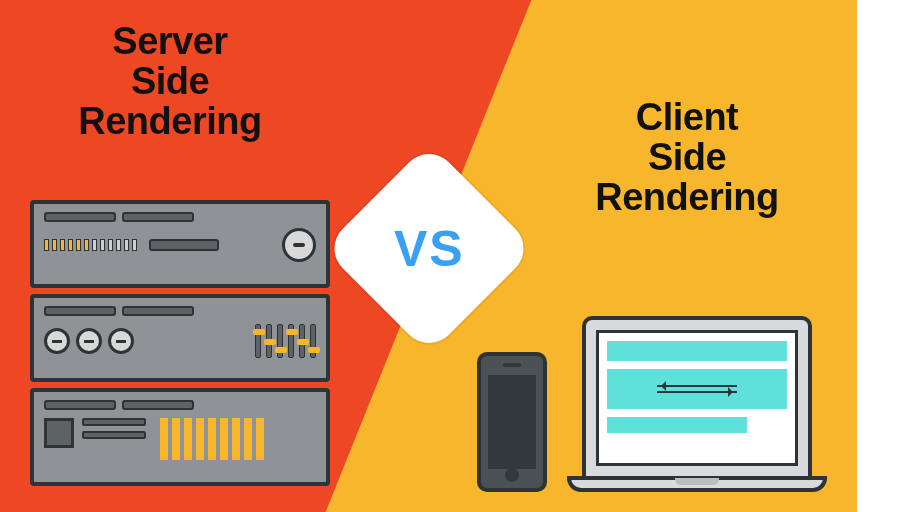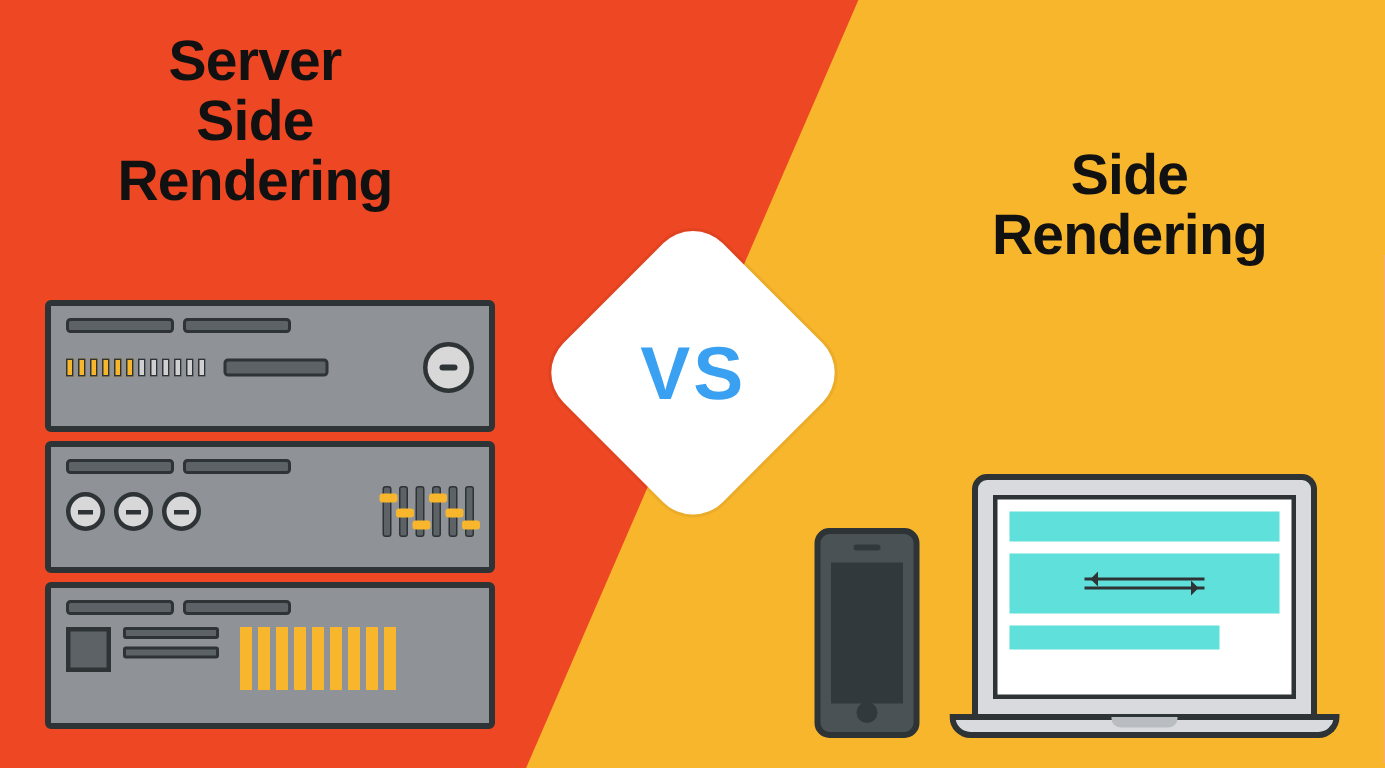--- a/index.html
+++ b/index.html
@@ -1,19 +1,19 @@
 <!DOCTYPE html>
 <html><head>
 <meta charset="utf-8">
 <style>
   * { box-sizing: border-box; margin: 0; padding: 0; }
   html, body { width: 923px; height: 512px; overflow: hidden; font-family: "Helvetica Neue", Helvetica, Arial, sans-serif; }
   .stage {
     position: relative;
-    width: 923px;
+    width: 857px;
     height: 512px;
     background: #f8b62d;
   }
   .stage::before {
     content: "";
     position: absolute;
     inset: 0;
     background: #ee4723;
     clip-path: polygon(0 0, 62% 0, 38% 100%, 0 100%);
   }
@@ -170,20 +170,21 @@
 
 <div class="stage">
 
   <div class="title left">
     <div>Server</div>
     <div>Side</div>
     <div>Rendering</div>
   </div>
 
   <div class="title right">
+    <div>Client</div>
     <div>Side</div>
     <div>Rendering</div>
   </div>
 
   <div class="vs-badge">
     <div class="vs-text">VS</div>
   </div>
 
   <div class="server-stack">
     <div class="server top">

